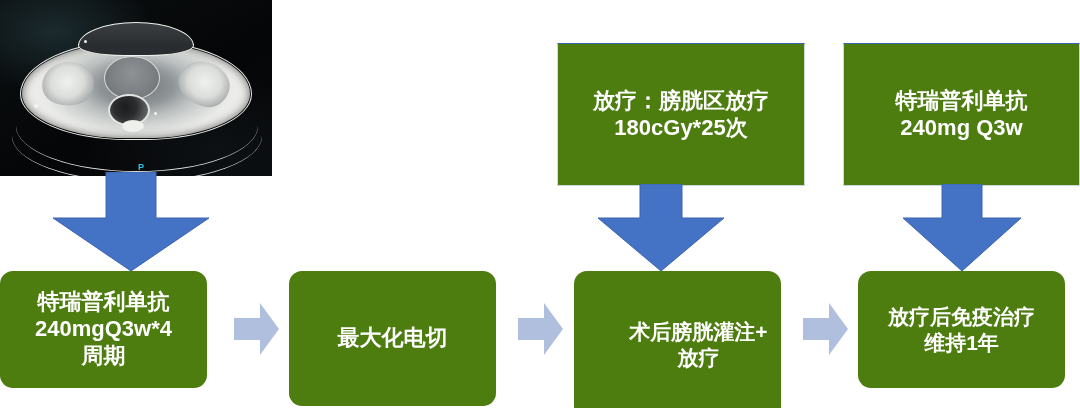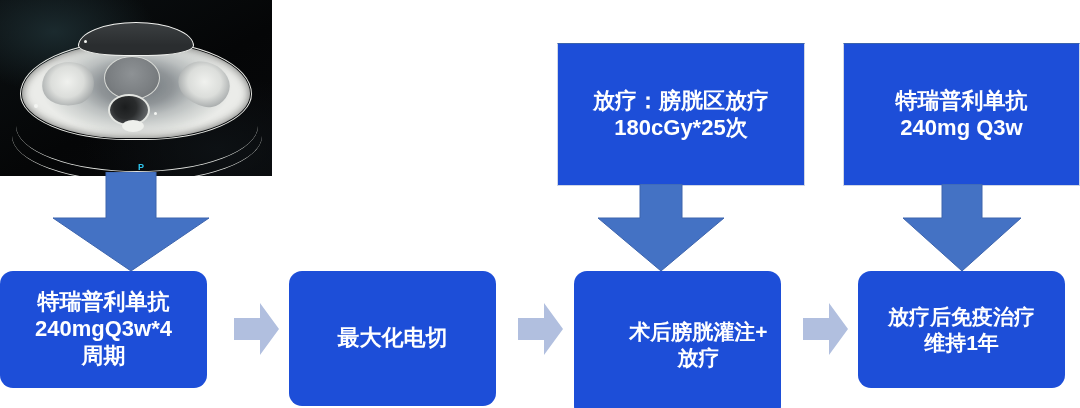--- a/index.html
+++ b/index.html
@@ -141,21 +141,21 @@
   }
   .ct-speck {
     position: absolute;
     background: #f4f5f2;
     border-radius: 50%;
   }
 
   
   .node {
     position: absolute;
-    background: #1d4ed8;
+    background: #4d7c0f;
     color: #ffffff;
     display: flex;
     align-items: center;
     justify-content: center;
     text-align: center;
     font-weight: bold;
     line-height: 1.22;
     box-sizing: border-box;
     white-space: pre-line;
   }

